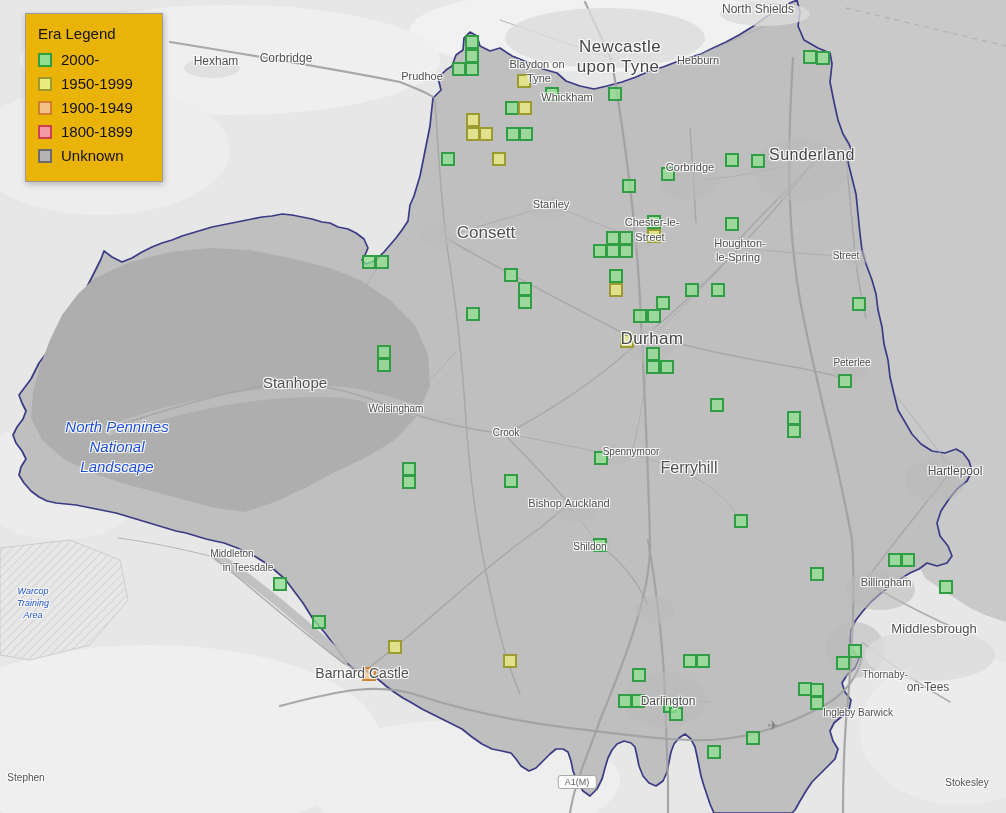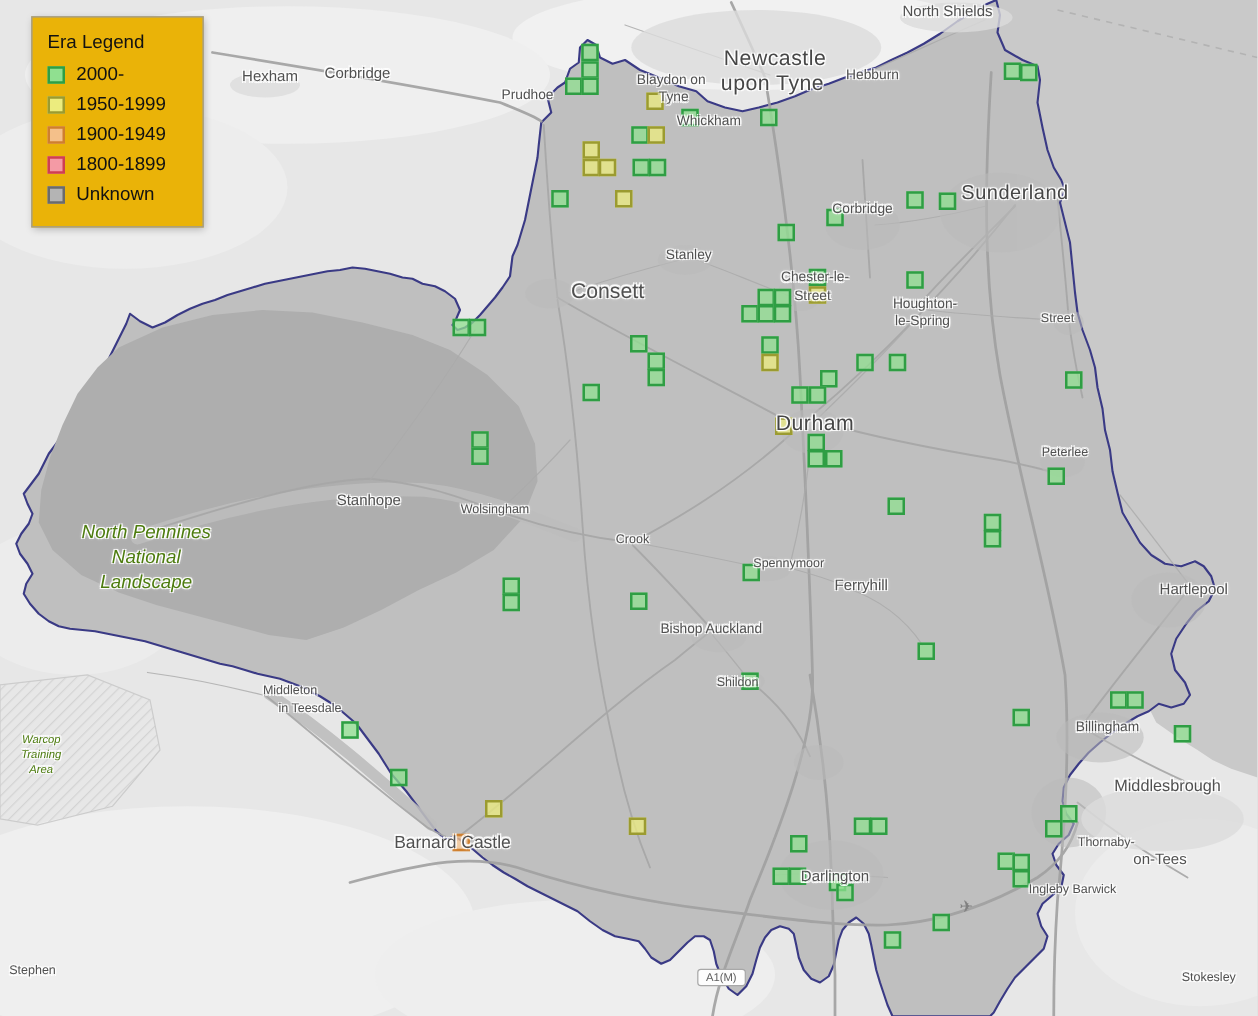--- a/index.html
+++ b/index.html
@@ -14,21 +14,21 @@
     box-sizing:border-box;pointer-events:auto;
   }
   .town-label{
     position:absolute;transform:translate(-50%,-50%);white-space:nowrap;
     color:#505050;font-size:11px;
     text-shadow:-1px -1px 0 rgba(255,255,255,.85),1px -1px 0 rgba(255,255,255,.85),
                 -1px 1px 0 rgba(255,255,255,.85),1px 1px 0 rgba(255,255,255,.85),
                 0 0 3px #ffffff;
   }
   .town-label.city{color:#464646;letter-spacing:.4px;}
-  .town-label.area{font-style:italic;color:#4d7c0f;}
+  .town-label.area{font-style:italic;color:#1d4ed8;}
   .town-label.icon{color:#808080;text-shadow:none;}
   .legend{
     position:absolute;left:25px;top:13px;width:112px;background:#eab308;
     border:1px solid #9a9a9a;box-shadow:1px 2px 6px rgba(0,0,0,.25);
     padding:11px 12px 10px 12px;z-index:5;
   }
   .legend-title{font-size:15px;color:#121212;margin-bottom:9px;}
   .legend-item{display:flex;align-items:center;gap:9px;margin:7px 0;}
   .swatch{width:14px;height:14px;border:2px solid;box-sizing:border-box;flex:none;}
   .legend-label{font-size:15px;color:#121212;}
@@ -257,28 +257,28 @@
       <div class="town-label city" style="left: 812px; top: 155px; font-size: 16px;">Sunderland</div>
       <div class="town-label town" style="left: 551px; top: 204px; font-size: 11px;">Stanley</div>
       <div class="town-label town" style="left: 439px; top: 233px; font-size: 17px; margin-left: 47px;">Consett</div>
       <div class="town-label town" style="left: 652px; top: 222px; font-size: 11px;">Chester-le-</div>
       <div class="town-label town" style="left: 650px; top: 237px; font-size: 11px;">Street</div>
       <div class="town-label town" style="left: 740px; top: 243px; font-size: 11px;">Houghton-</div>
       <div class="town-label town" style="left: 738px; top: 257px; font-size: 11px;">le-Spring</div>
       <div class="town-label town" style="left: 846px; top: 255px; font-size: 10px;">Street</div>
       <div class="town-label city" style="left: 652px; top: 339px; font-size: 17px;">Durham</div>
       <div class="town-label town" style="left: 852px; top: 362px; font-size: 10px;">Peterlee</div>
-      <div class="town-label town" style="left: 295px; top: 400px; font-size: 12px; text-align: center;">Stanhope</div>
+      <div class="town-label town" style="left: 295px; top: 382px; font-size: 15px; text-align: center;">Stanhope</div>
       <div class="town-label area" style="left: 117px; top: 426px; font-size: 15px;">North Pennines</div>
       <div class="town-label area" style="left: 117px; top: 446px; font-size: 15px;">National</div>
       <div class="town-label area" style="left: 117px; top: 466px; font-size: 15px;">Landscape</div>
       <div class="town-label town" style="left: 396px; top: 408px; font-size: 10px;">Wolsingham</div>
       <div class="town-label town" style="left: 506px; top: 432px; font-size: 10px;">Crook</div>
       <div class="town-label town" style="left: 631px; top: 451px; font-size: 10px;">Spennymoor</div>
-      <div class="town-label town" style="left: 671px; top: 468px; font-size: 12px; padding-left: 36px;">Ferryhill</div>
+      <div class="town-label town" style="left: 671px; top: 468px; font-size: 16px; padding-left: 36px;">Ferryhill</div>
       <div class="town-label town" style="left: 569px; top: 503px; font-size: 11px;">Bishop Auckland</div>
       <div class="town-label town" style="left: 590px; top: 546px; font-size: 10px;">Shildon</div>
       <div class="town-label town" style="left: 232px; top: 553px; font-size: 10px;">Middleton</div>
       <div class="town-label town" style="left: 232px; top: 567px; font-size: 10px; padding-left: 32px;">in Teesdale</div>
       <div class="town-label area" style="left: 33px; top: 591px; font-size: 9px;">Warcop</div>
       <div class="town-label area" style="left: 33px; top: 603px; font-size: 9px; font-style: italic;">Training</div>
       <div class="town-label area" style="left: 33px; top: 615px; font-size: 9px;">Area</div>
       <div class="town-label town" style="left: 955px; top: 471px; font-size: 12px;">Hartlepool</div>
       <div class="town-label town" style="left: 886px; top: 582px; font-size: 11px;">Billingham</div>
       <div class="town-label town" style="left: 934px; top: 628px; font-size: 13px;">Middlesbrough</div>

